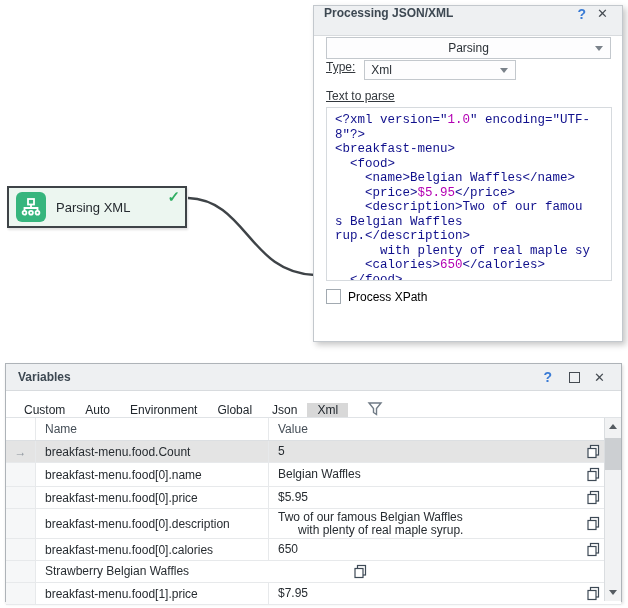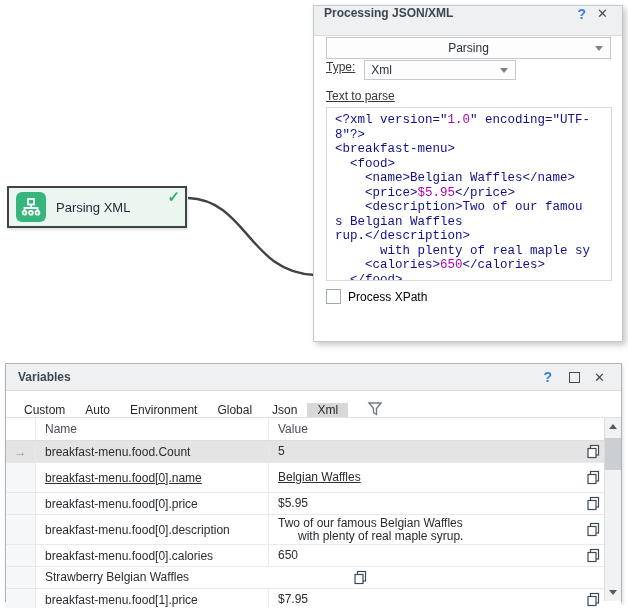--- a/index.html
+++ b/index.html
@@ -182,21 +182,21 @@
           <div class="c-rowhdr">→</div>
           <div class="c-name">breakfast-menu.food.Count</div>
           <div class="c-value" style="line-height: 13px;">5</div>
           <div class="c-icon">
             <svg width="15" height="15" viewBox="0 0 15 15">
               <rect x="4.5" y="1.5" width="8" height="9.5" fill="#fff" stroke="#3e4a56" stroke-width="1.2"></rect>
               <rect x="2" y="4.5" width="8" height="9" fill="#fff" stroke="#3e4a56" stroke-width="1.2"></rect>
             </svg>
           </div>
         </div>
-        <div class="grid-row" style="height: 30px; text-decoration: underline;">
+        <div class="grid-row" style="height: 24px;">
           <div class="c-rowhdr"></div>
           <div class="c-name">breakfast-menu.food[0].name</div>
           <div class="c-value" style="line-height: 13px;">Belgian Waffles</div>
           <div class="c-icon">
             <svg width="15" height="15" viewBox="0 0 15 15">
               <rect x="4.5" y="1.5" width="8" height="9.5" fill="#fff" stroke="#3e4a56" stroke-width="1.2"></rect>
               <rect x="2" y="4.5" width="8" height="9" fill="#fff" stroke="#3e4a56" stroke-width="1.2"></rect>
             </svg>
           </div>
         </div>

